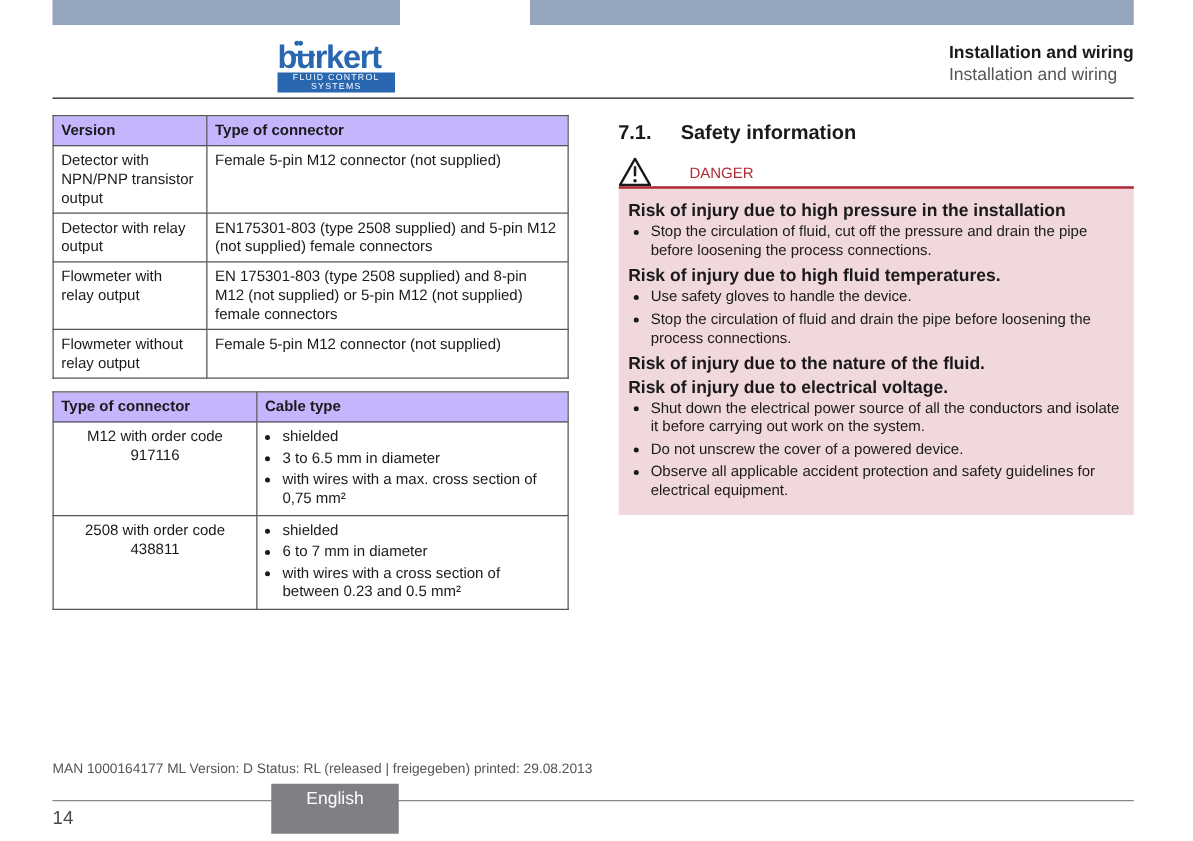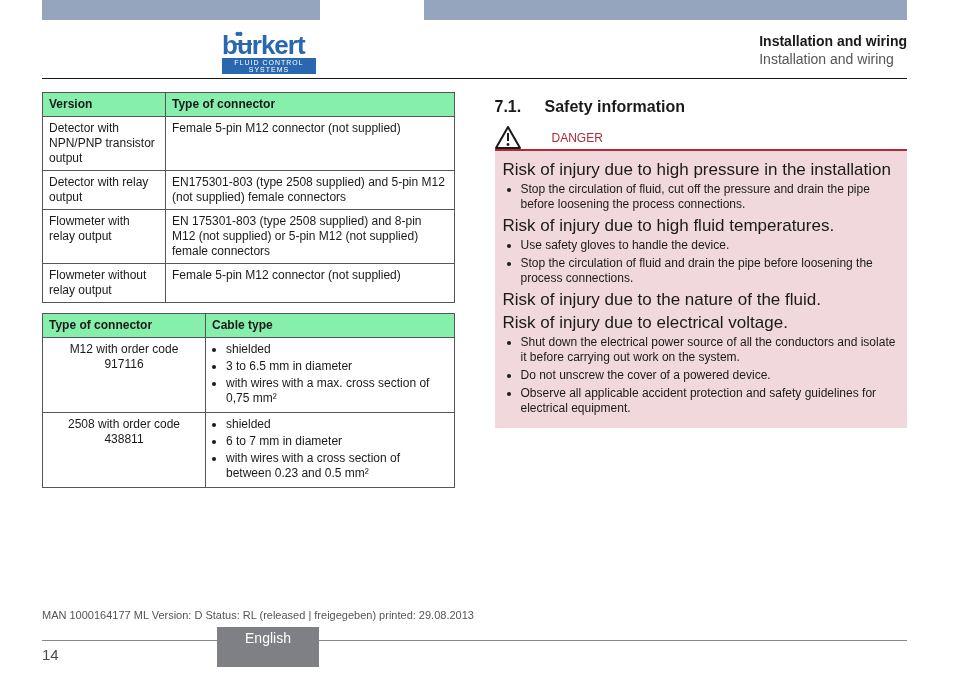--- a/index.html
+++ b/index.html
@@ -106,21 +106,21 @@
   }
   th, td {
     border: 1px solid #555;
     padding: 4px 6px;
     vertical-align: top;
     text-align: left;
     font-size: 12px;
     line-height: 15px;
   }
   thead th {
-    background: #86efac;
+    background: #c4b5fd;
     font-weight: bold;
   }
   td.col1 { width: 110px; }
   td.colA { width: 150px; text-align: center; }
 
   ul.cable {
     margin: 0;
     padding-left: 14px;
   }
   ul.cable li {
@@ -161,22 +161,22 @@
     margin-left: 23px;
   }
 
   .danger-box {
     margin-top: 0px;
     background: #f1d8dd;
     border-top: 2px solid #b02a37;
     padding: 6px 8px 8px 8px;
   }
   .danger-box .risk {
-    font-weight: normal;
-    font-size: 17px;
+    font-weight: bold;
+    font-size: 14px;
     margin-top: 3px;
   }
   .danger-box ul {
     margin: 2px 0 4px 0;
     padding-left: 18px;
   }
   .danger-box li {
     margin-bottom: 3px;
     line-height: 15px;
   }

